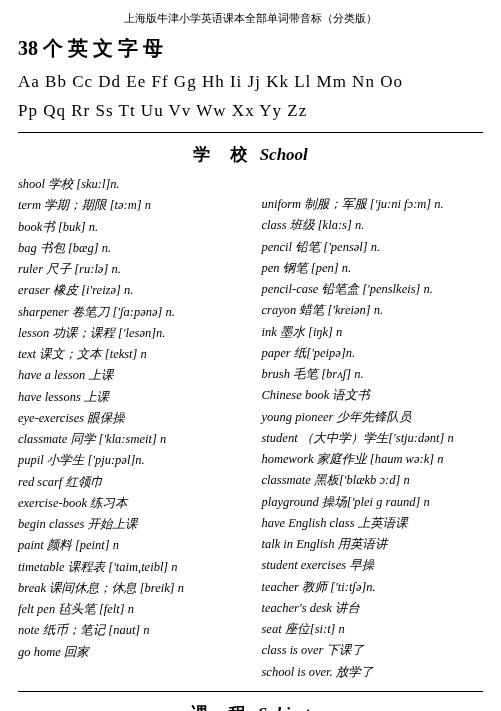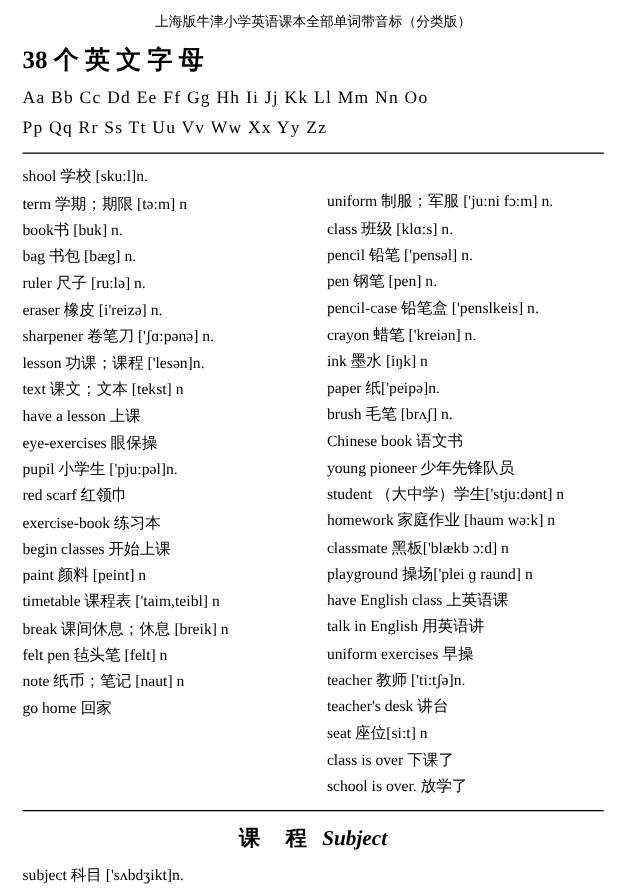--- a/index.html
+++ b/index.html
@@ -17,21 +17,21 @@
       font-size: 11px;
       text-align: center;
       margin-bottom: 4px;
     }
     .alphabet-title {
       font-size: 20px;
       font-weight: bold;
       margin-bottom: 4px;
     }
     .alphabet-row {
-      font-size: 14px;
+      font-size: 17px;
       margin-bottom: 2px;
       letter-spacing: 1px;
     }
     .divider {
       border: none;
       border-top: 1px solid #000;
       margin: 8px 0;
     }
     .section-header {
       text-align: center;
@@ -42,20 +42,21 @@
     .section-header .cn {
       font-family: "SimSun", serif;
       letter-spacing: 8px;
     }
     .section-header .en {
       font-style: italic;
     }
     .two-col {
       display: flex;
       gap: 16px;
+      font-style: italic;
     }
     .col {
       flex: 1;
       padding-right: 6px;
     }
     .col:last-child { padding-right: 0; margin-top: 20px; }
     .entry {
       font-size: 12.5px;
       line-height: 1.7;
       display: flex;
@@ -69,34 +70,37 @@
 <div class="page-title">上海版牛津小学英语课本全部单词带音标（分类版）</div>
 
 <div class="alphabet-title">38 个 英 文 字 母</div>
 
 <div class="alphabet-row">Aa  Bb  Cc  Dd  Ee  Ff  Gg  Hh  Ii  Jj  Kk  Ll  Mm  Nn  Oo</div>
 <div class="alphabet-row">Pp  Qq  Rr  Ss  Tt  Uu  Vv  Ww  Xx  Yy  Zz</div>
 
 <hr class="divider">
 
 <div id="sections-container">
+    <div class="section-header"><span class="cn">学  校</span> <span class="en">School</span></div>
     <div class="two-col">
       <div class="col">
         <div class="entry">shool  学校 [sku:l]n.</div>
         <div class="entry">term  学期；期限 [tə:m] n</div>
         <div class="entry">book书  [buk] n.</div>
         <div class="entry">bag  书包  [bæg] n.</div>
         <div class="entry">ruler  尺子  [ru:lə] n.</div>
         <div class="entry">eraser  橡皮  [i'reizə] n.</div>
         <div class="entry">sharpener  卷笔刀  ['ʃɑ:pənə] n.</div>
         <div class="entry">lesson 功课；课程 ['lesən]n.</div>
         <div class="entry">text 课文；文本 [tekst] n</div>
         <div class="entry">have a lesson 上课</div>
+        <div class="entry">have lessons 上课</div>
         <div class="entry">eye-exercises 眼保操</div>
         <div class="entry"></div>
+        <div class="entry">classmate 同学 ['klɑ:smeit] n</div>
         <div class="entry">pupil 小学生 ['pju:pəl]n.</div>
         <div class="entry">red scarf  红领巾</div>
         <div class="entry">exercise-book 练习本</div>
         <div class="entry">begin classes  开始上课</div>
         <div class="entry">paint  颜料 [peint] n</div>
         <div class="entry">timetable 课程表  ['taim,teibl] n</div>
         <div class="entry">break  课间休息；休息 [breik] n</div>
         <div class="entry">felt pen  毡头笔 [felt] n</div>
         <div class="entry">note 纸币；笔记 [naut] n</div>
         <div class="entry">go home  回家</div>
@@ -113,21 +117,21 @@
         <div class="entry">brush 毛笔  [brʌʃ] n.</div>
         <div class="entry">Chinese book 语文书</div>
         <div class="entry">young pioneer 少年先锋队员</div>
         <div class="entry">student （大中学）学生['stju:dənt] n</div>
         <div class="entry"></div>
         <div class="entry">homework 家庭作业 [haum wə:k] n</div>
         <div class="entry">classmate 黑板['blækb ɔ:d] n</div>
         <div class="entry">playground 操场['plei ɡ  raund] n</div>
         <div class="entry">have English class 上英语课</div>
         <div class="entry">talk in English 用英语讲</div>
-        <div class="entry">uniform exercises  早操</div>
+        <div class="entry">student exercises  早操</div>
         <div class="entry">teacher 教师 ['ti:tʃə]n.</div>
         <div class="entry">teacher's desk 讲台</div>
         <div class="entry">seat 座位[si:t] n</div>
         <div class="entry">class is over 下课了</div>
         <div class="entry">school is over. 放学了</div>
       </div>
     </div>
     <hr class="divider">
     <div class="section-header"><span class="cn">课  程</span> <span class="en">Subject</span></div>
     <div class="two-col">

